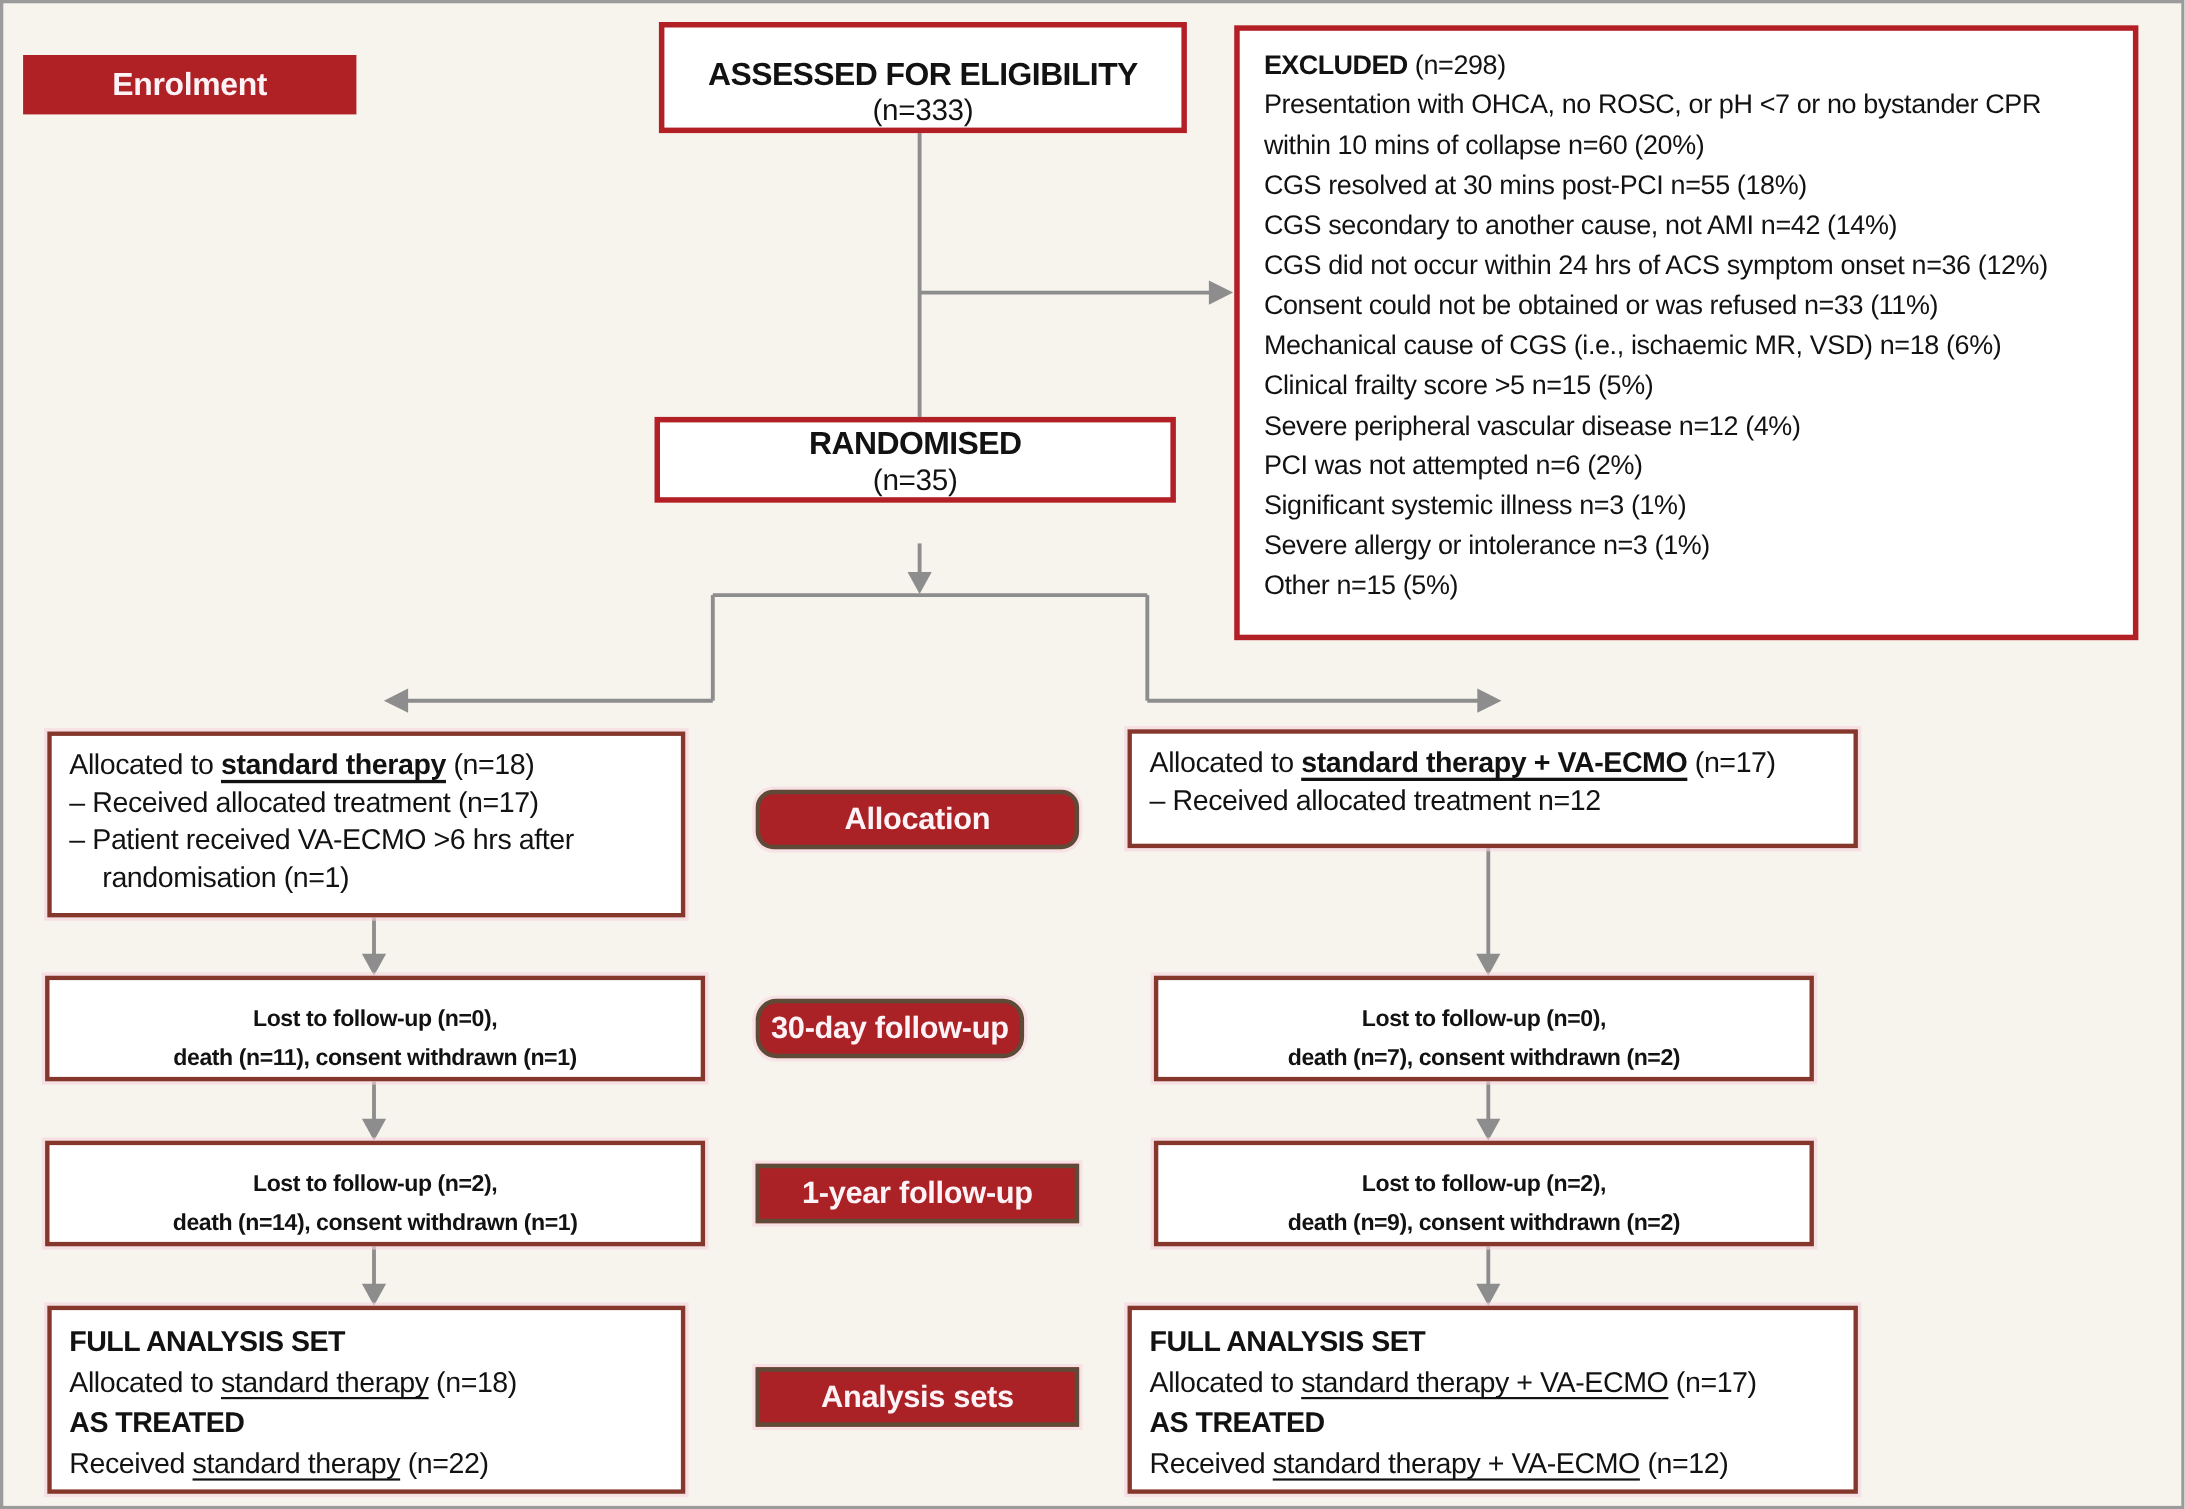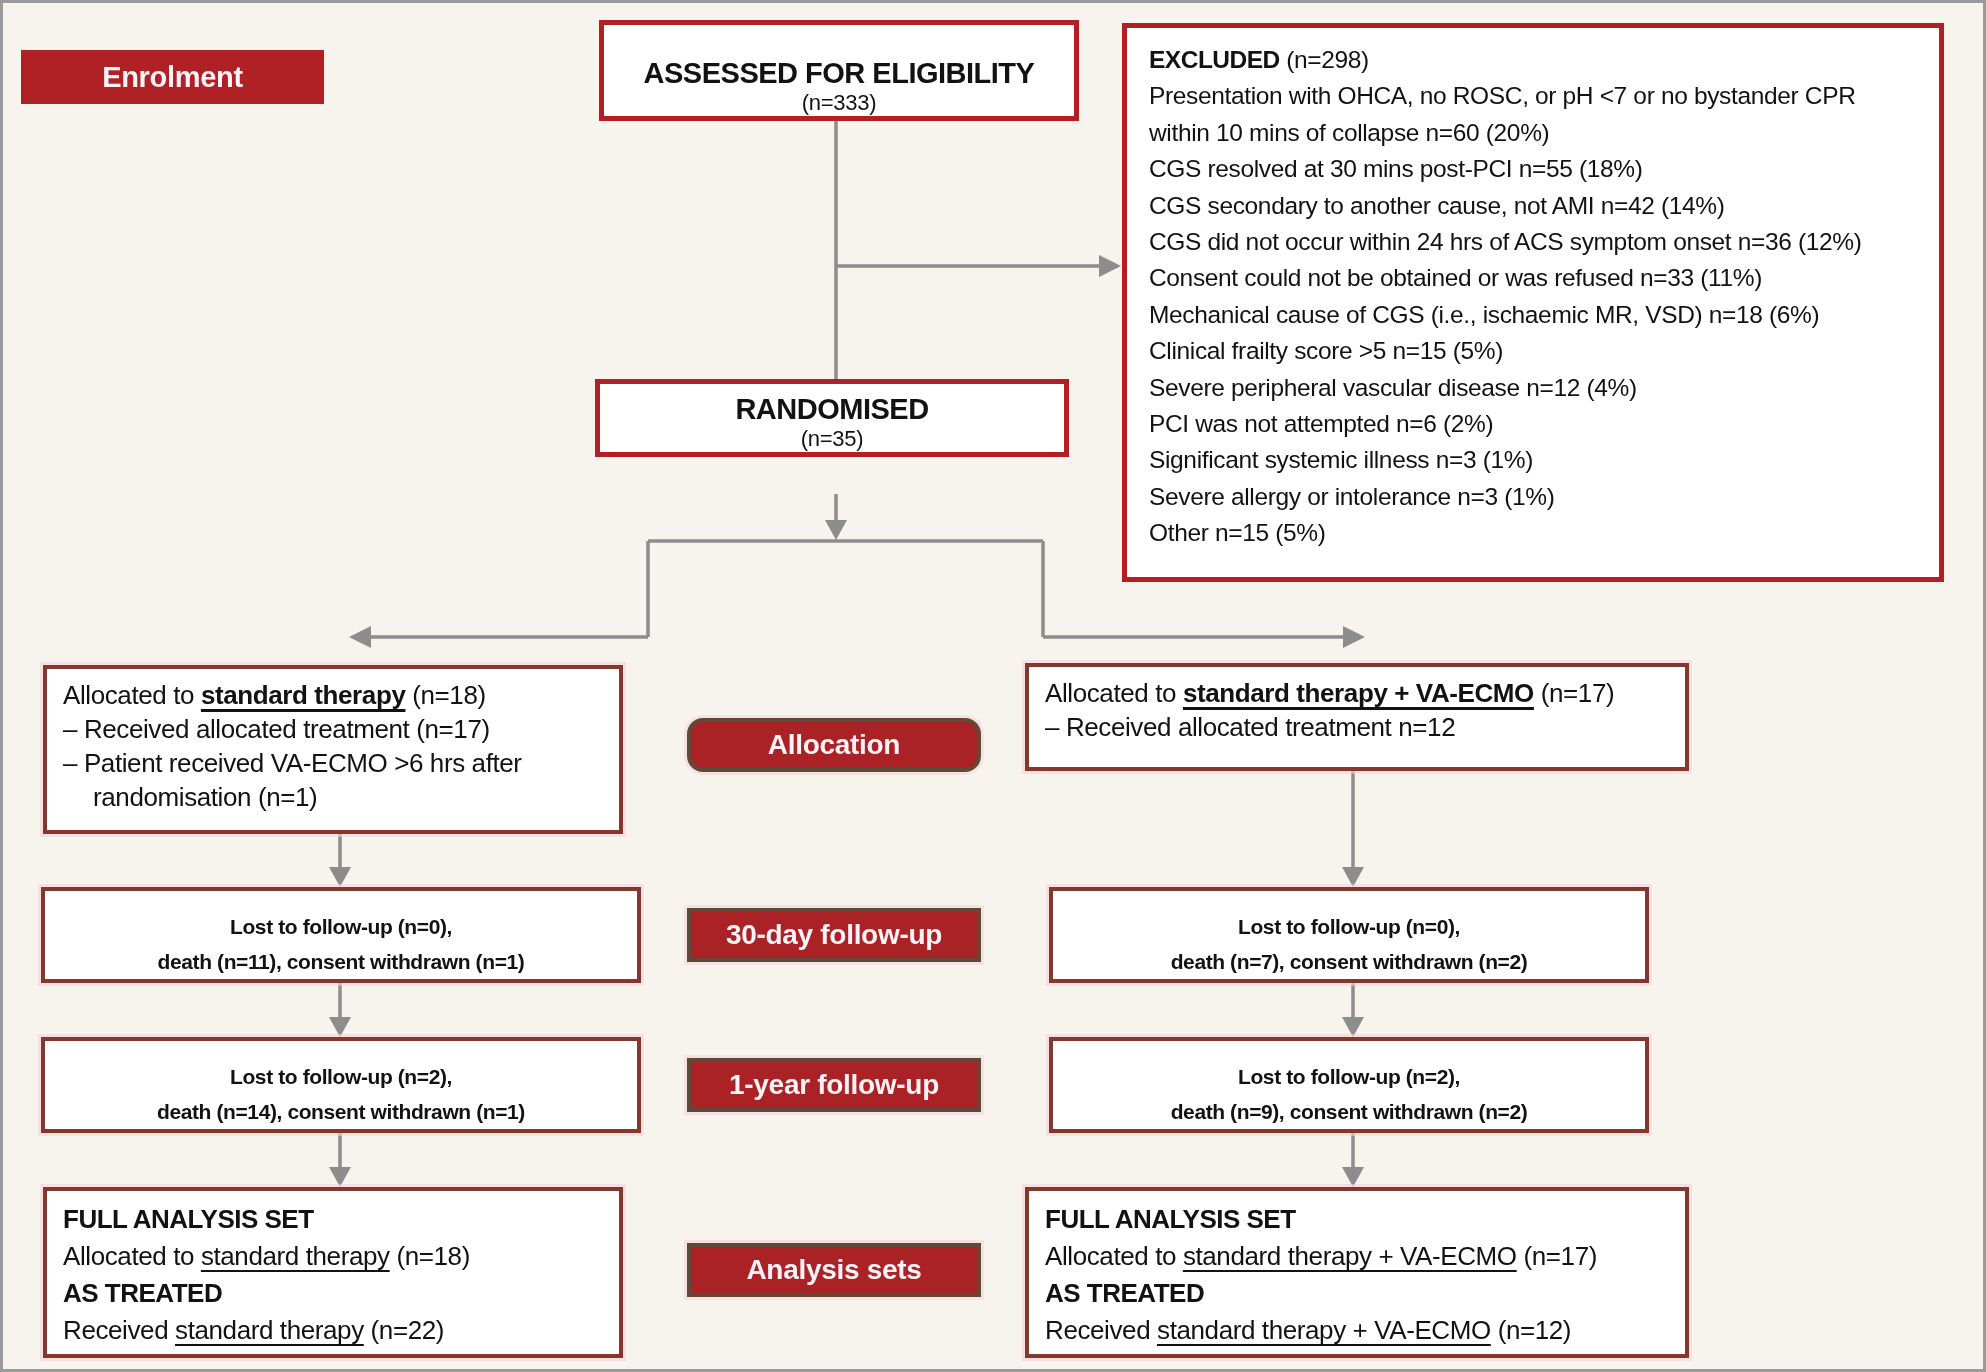--- a/index.html
+++ b/index.html
@@ -16,39 +16,39 @@
   
   .box-maroon{background:#ffffff;border:4px solid #84372a;
     box-shadow:0 0 0 3px rgba(247,210,222,.6);}
   
   .stage{background:#ab2226;color:#fdf3f6;font-weight:bold;font-size:28px;
     letter-spacing:-.3px;display:flex;align-items:center;justify-content:center;
     border:4px solid #5e4a36;box-shadow:0 0 0 3px rgba(247,210,222,.55);}
   .stage.noborder{border:none;box-shadow:none;background:#b02125;}
   .center-col{display:flex;flex-direction:column;align-items:center;justify-content:flex-end;text-align:center;}
   .title-b{font-weight:bold;font-size:29px;letter-spacing:-.5px;}
-  .sub-n{font-size:22px;letter-spacing:-.3px;}
+  .sub-n{font-size:27px;letter-spacing:-.3px;}
 
   .enrolment{left:18px;top:47px;width:303px;height:54px;font-size:29px;}
   .assessed{left:596px;top:17px;width:480px;height:101px;}
   .excluded{left:1119px;top:20px;width:822px;height:559px;
     padding:14px 22px;font-size:24.5px;line-height:36.4px;letter-spacing:-.35px;}
   .excluded b{letter-spacing:-.5px;}
   .randomised{left:592px;top:376px;width:474px;height:78px;}
 
   .alloc-left{left:40px;top:662px;width:580px;height:169px;padding:9px 16px;
     font-size:26px;line-height:34px;letter-spacing:-.4px;}
   .alloc-right{left:1022px;top:660px;width:664px;height:108px;padding:9px 16px;
     font-size:26px;line-height:34px;letter-spacing:-.4px;}
   .hang{padding-left:30px;}
   .bu{font-weight:bold;text-decoration:underline;text-decoration-thickness:3px;text-underline-offset:5px;}
   .u{text-decoration:underline;text-decoration-thickness:2px;text-underline-offset:5px;}
 
   .badge-allocation{left:684px;top:715px;width:294px;height:54px;border-radius:16px;}
-  .badge-f30{left:684px;top:905px;width:294px;height:54px;}
+  .badge-f30{left:684px;top:905px;width:244px;height:54px;border-radius:19px;}
   .badge-f1y{left:684px;top:1055px;width:294px;height:54px;}
   .badge-an{left:684px;top:1240px;width:294px;height:54px;}
 
   .fu-box{font-weight:bold;font-size:21px;line-height:35px;letter-spacing:-.4px;}
   .f30-left{left:38px;top:884px;width:600px;height:96px;}
   .f30-right{left:1046px;top:884px;width:600px;height:96px;}
   .f1y-left{left:38px;top:1034px;width:600px;height:96px;}
   .f1y-right{left:1046px;top:1034px;width:600px;height:96px;}
 
   .an-box{font-size:26px;line-height:37px;letter-spacing:-.4px;padding:10px 16px;}

